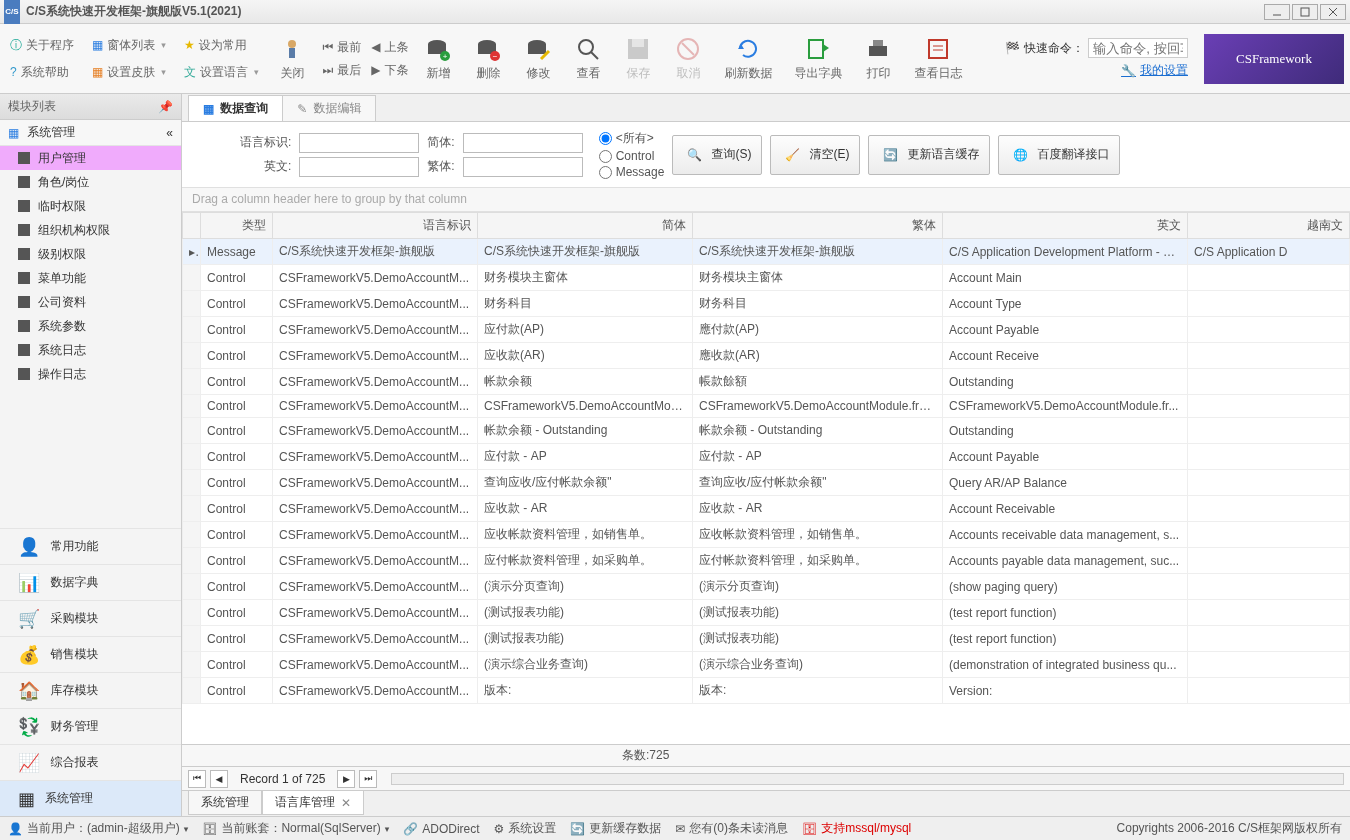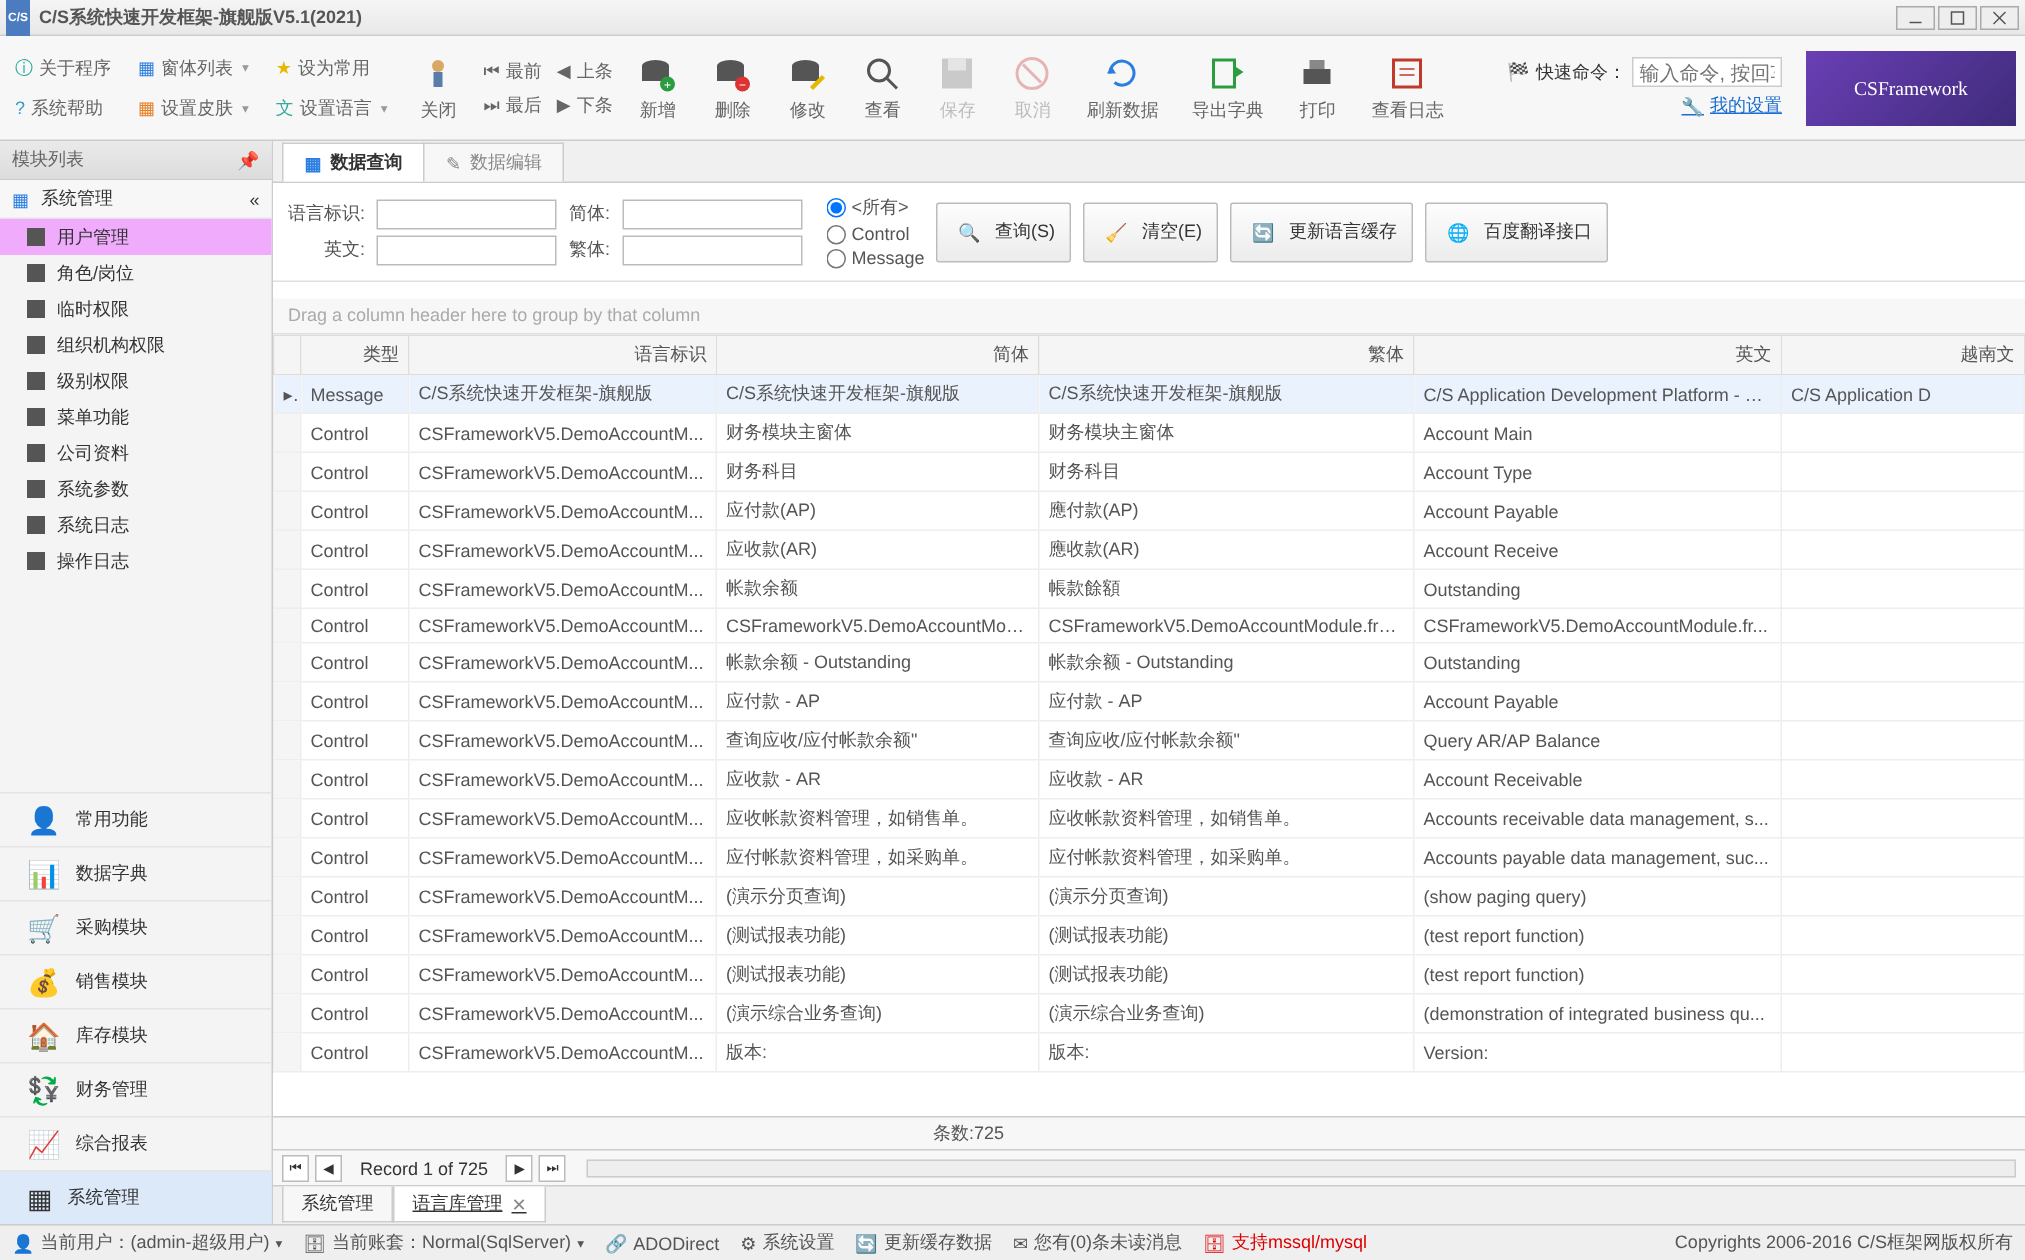--- a/index.html
+++ b/index.html
@@ -31,41 +31,41 @@
 .cube { width:12px; height:12px; background:#555; transform:rotate(0deg); }
 .sec-items { display:flex; flex-direction:column; }
 .sidebar-bottom { margin-top:auto; display:flex; flex-direction:column; }
 .big-nav { height:36px; display:flex; align-items:center; padding-left:18px; gap:10px; cursor:pointer; border-top:1px solid #e4e4e4;}
 .big-nav.sel { background:#dce9f9; }
 .main { flex:1; display:flex; flex-direction:column; min-width:0; background:#fff;}
 .tabstrip { height:28px; background:#f0f0f0; border-bottom:1px solid #ccc; display:flex; align-items:flex-end; padding-left:6px; gap:0;}
 .tab { height:26px; padding:0 14px; display:flex; align-items:center; gap:6px; border:1px solid #ccc; border-bottom:none; background:#f7f7f7; cursor:pointer; margin-right:-1px; color:#888;}
 .tab.active { background:#fff; color:#333; font-weight:bold; }
 .filterbar { padding:8px 10px; display:flex; align-items:center; gap:8px; border-bottom:1px solid #e0e0e0; background:#fff;}
-.filter-grid { display:grid; grid-template-columns:auto 120px auto 120px; gap:4px 8px; align-items:center;}
+.filter-grid { display:grid; grid-template-columns:auto 120px auto 120px; gap:4px 8px; align-items:center;margin-left:48px;}
 .filter-grid label { text-align:right; color:#555;}
 .filter-grid input { height:20px; border:1px solid #bbb; padding:0 4px;}
 .radios { display:flex; flex-direction:column; gap:2px; margin-left:8px;}
 .radios label { display:flex; align-items:center; gap:4px; color:#555;}
 .bigbtn { height:40px; border:1px solid #bbb; background:linear-gradient(#fdfdfd,#ececec); display:flex; align-items:center; gap:6px; padding:0 10px; cursor:pointer; border-radius:2px;}
 .bigbtn .ic { width:22px; height:22px; display:flex; align-items:center; justify-content:center;}
-.group-hdr { height:24px; background:#f7f7f7; color:#aaa; padding:4px 10px; border-bottom:1px solid #e0e0e0;margin-top:11px;}
+.group-hdr { height:24px; background:#f7f7f7; color:#aaa; padding:4px 10px; border-bottom:1px solid #e0e0e0;}
 .grid-wrap { flex:1; overflow:auto; position:relative;}
 table.grid { border-collapse:collapse; width:100%; table-layout:fixed;}
 table.grid th { background:#f5f5f5; border:1px solid #ddd; padding:4px 6px; text-align:right; font-weight:normal; color:#555; position:sticky; top:0;}
 table.grid td { border:1px solid #eee; padding:4px 6px; white-space:nowrap; overflow:hidden; text-overflow:ellipsis; color:#555;}
 table.grid tr.selected td { background:#eaf2fd; }
 .rowhdr { width:18px; background:#f5f5f5; text-align:center; color:#999;}
 .sumrow { height:22px; background:#f7f7f7; border-top:1px solid #ccc; display:flex; align-items:center;}
 .sumrow .count { margin-left:440px; color:#555;}
 .pager { height:24px; border-top:1px solid #ccc; background:#f7f7f7; display:flex; align-items:center; padding:0 6px; gap:4px;}
 .pgbtn { width:18px; height:18px; border:1px solid #bbb; background:#fff; display:flex; align-items:center; justify-content:center; cursor:pointer; font-size:9px;}
 .bottom-tabs { height:26px; background:#f0f0f0; border-top:1px solid #ccc; display:flex; align-items:flex-start; padding-left:6px;}
 .btab { height:24px; padding:0 12px; display:flex; align-items:center; border:1px solid #ccc; border-top:none; background:#f7f7f7; cursor:pointer; gap:6px;}
-.btab.active { background:#fff;text-decoration:underline; }
+.btab.active { background:#fff; }
 .statusbar { height:24px; background:#efefef; border-top:1px solid #ccc; display:flex; align-items:center; padding:0 8px; gap:14px; color:#555;}
 .statusbar .itm { display:flex; align-items:center; gap:4px;}
 .statusbar .red { color:#d00;}
 .statusbar .right { margin-left:auto;}
 svg { display:block; }
 </style>
 </head>
 <body>
 
 <div class="titlebar">

